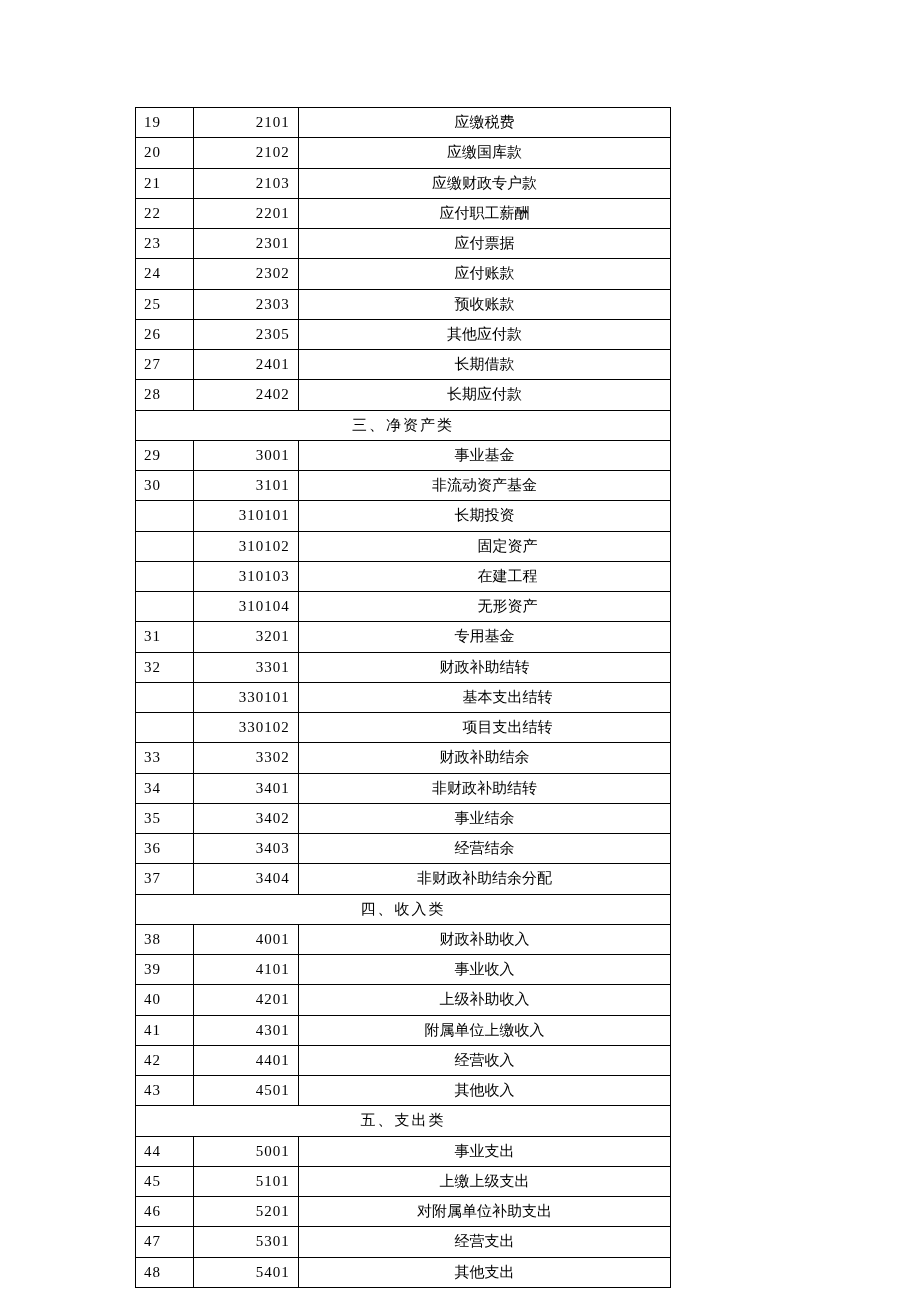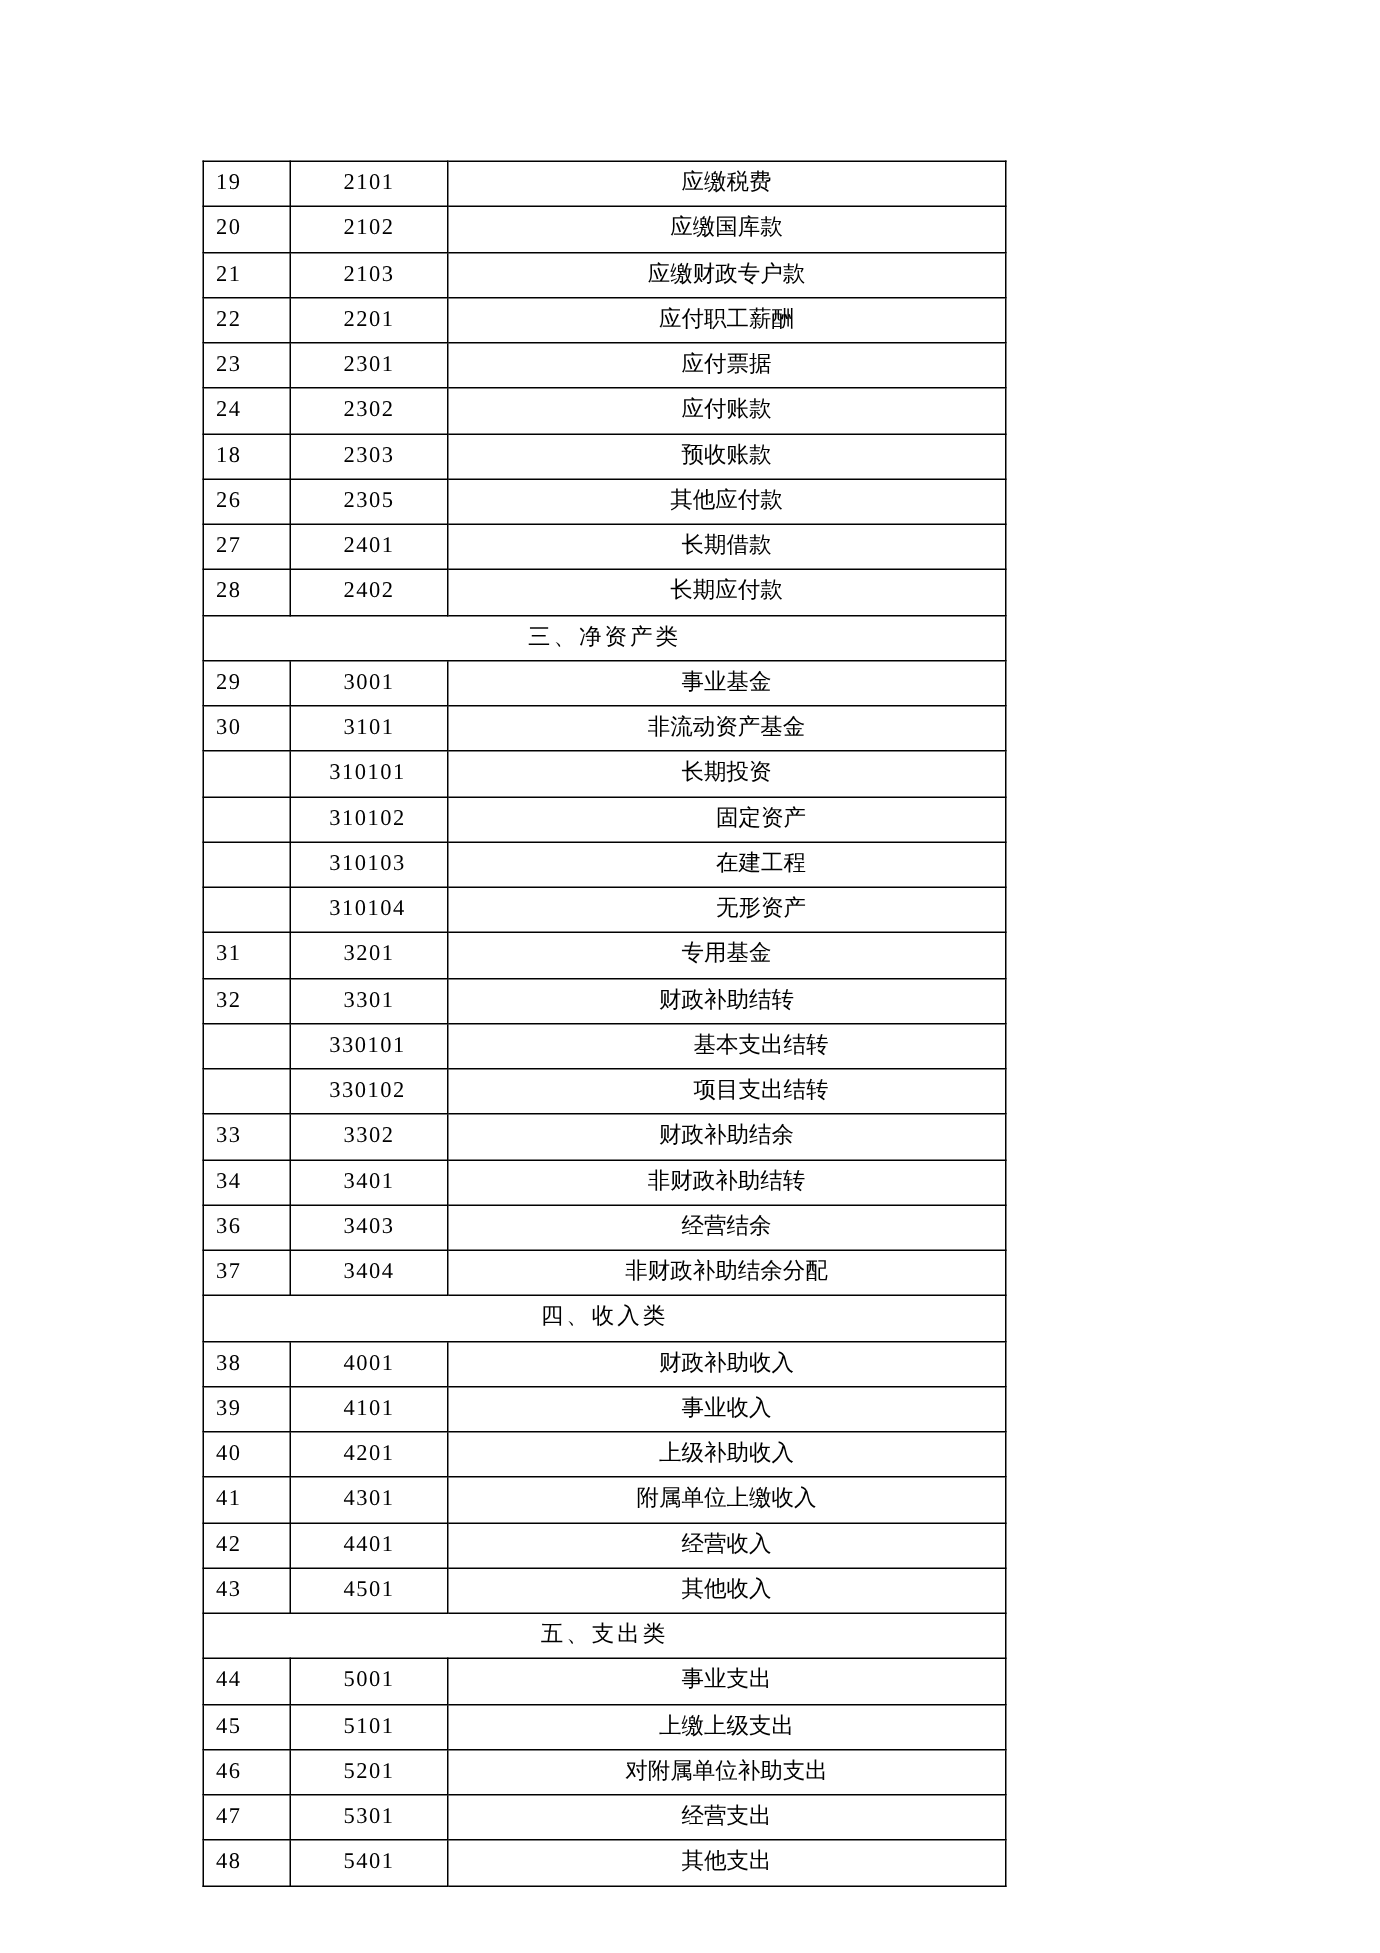--- a/index.html
+++ b/index.html
@@ -25,21 +25,21 @@
       vertical-align: middle;
       height: 26px;
     }
     td.col-seq {
       width: 50px;
       text-align: left;
       letter-spacing: 1px;
     }
     td.col-code {
       width: 90px;
-      text-align: center;
+      text-align: right;
       letter-spacing: 1px;
     }
     td.col-name {
       width: 320px;
       text-align: center;
     }
     td.section {
       text-align: center;
       letter-spacing: 2px;
     }
@@ -79,21 +79,21 @@
         <td class="col-seq">23</td>
         <td class="col-code">2301</td>
         <td class="col-name">应付票据</td>
       </tr>
       <tr>
         <td class="col-seq">24</td>
         <td class="col-code">2302</td>
         <td class="col-name">应付账款</td>
       </tr>
       <tr>
-        <td class="col-seq">18</td>
+        <td class="col-seq">25</td>
         <td class="col-code">2303</td>
         <td class="col-name">预收账款</td>
       </tr>
       <tr>
         <td class="col-seq">26</td>
         <td class="col-code">2305</td>
         <td class="col-name">其他应付款</td>
       </tr>
       <tr>
         <td class="col-seq">27</td>
@@ -160,20 +160,25 @@
       </tr>
       <tr>
         <td class="col-seq">33</td>
         <td class="col-code">3302</td>
         <td class="col-name">财政补助结余</td>
       </tr>
       <tr>
         <td class="col-seq">34</td>
         <td class="col-code">3401</td>
         <td class="col-name">非财政补助结转</td>
+      </tr>
+      <tr>
+        <td class="col-seq">35</td>
+        <td class="col-code">3402</td>
+        <td class="col-name">事业结余</td>
       </tr>
       <tr>
         <td class="col-seq">36</td>
         <td class="col-code">3403</td>
         <td class="col-name">经营结余</td>
       </tr>
       <tr>
         <td class="col-seq">37</td>
         <td class="col-code">3404</td>
         <td class="col-name">非财政补助结余分配</td>

